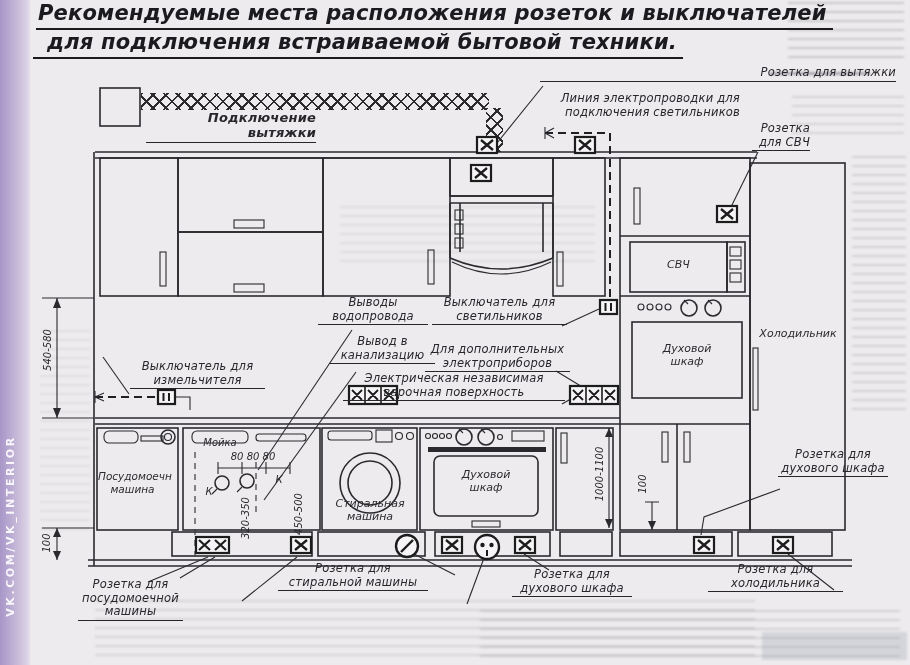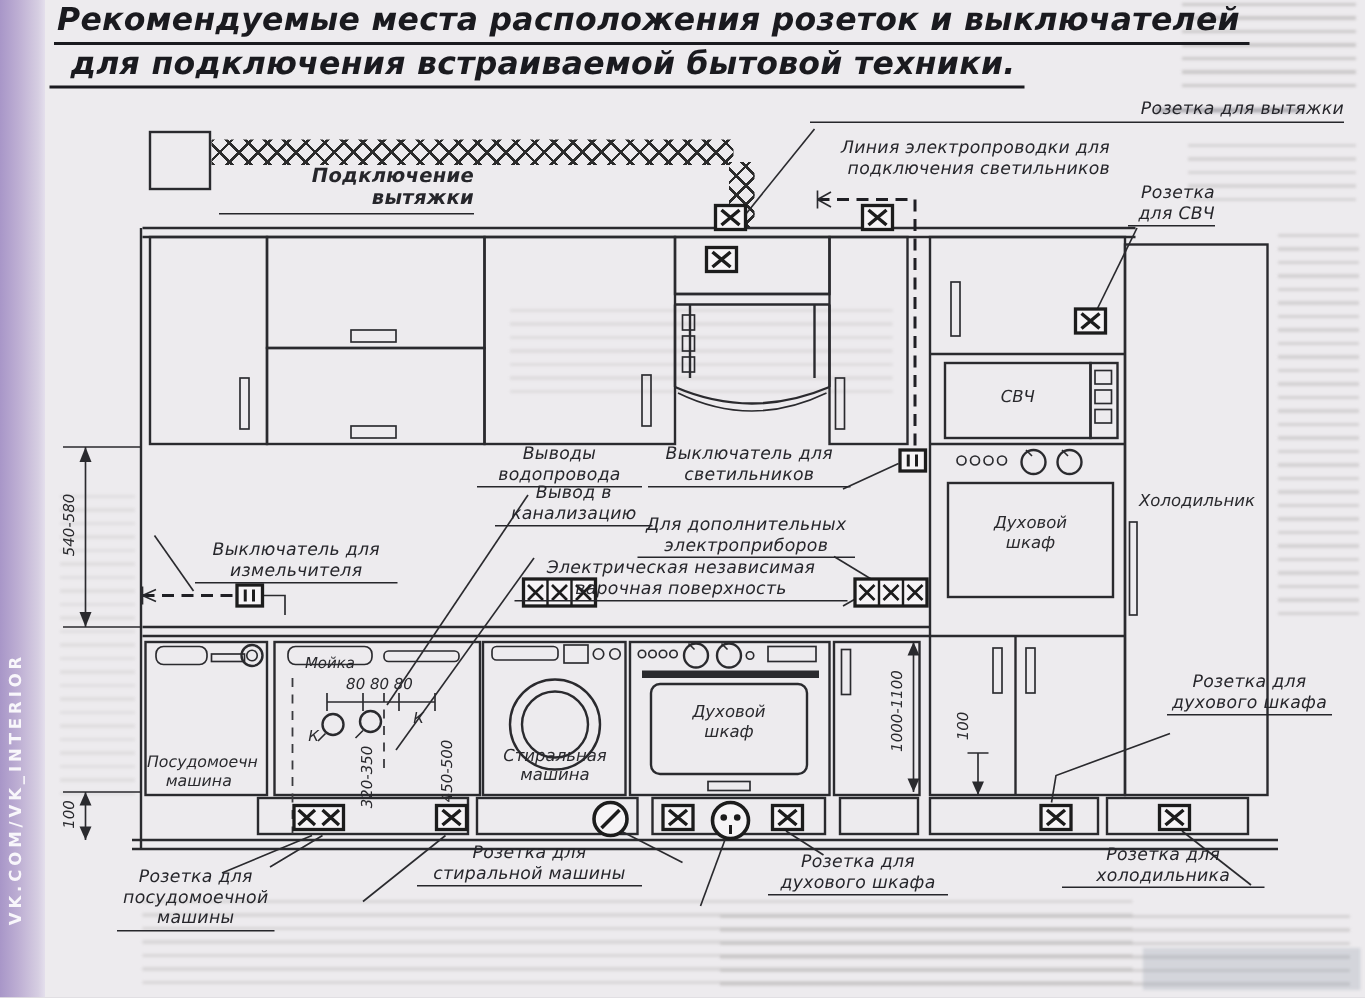--- a/index.html
+++ b/index.html
@@ -266,36 +266,36 @@
     <use href="#d-sock" transform="translate(515,537)"></use>
     <use href="#d-sock" transform="translate(694,537)"></use>
     <use href="#d-sock" transform="translate(773,537)"></use>
   </svg>
 
   <div class="lbl big ul left" style="left:146px;top:110px;width:170px;">Подключение вытяжки</div>
   <div class="lbl ul left" style="left:540px;top:66px;width:356px;">Розетка для вытяжки</div>
   <div class="lbl left" style="left:545px;top:92px;width:195px;">Линия электропроводки для подключения светильников</div>
   <div class="lbl ul left" style="left:752px;top:122px;width:58px;">Розетка для СВЧ</div>
   <div class="lbl ul" style="left:318px;top:296px;width:110px;text-align:center;">Выводы водопровода</div>
-  <div class="lbl ul" style="left:330px;top:322px;width:105px;">Вывод в канализацию</div>
+  <div class="lbl ul" style="left:330px;top:335px;width:105px;">Вывод в канализацию</div>
   <div class="lbl ul" style="left:130px;top:360px;width:135px;">Выключатель для измельчителя</div>
   <div class="lbl ul" style="left:432px;top:296px;width:135px;">Выключатель для светильников</div>
   <div class="lbl ul" style="left:425px;top:343px;width:145px;">Для дополнительных электроприборов</div>
   <div class="lbl ul" style="left:343px;top:372px;width:222px;">Электрическая независимая варочная поверхность</div>
   <div class="lbl ul" style="left:78px;top:578px;width:105px;">Розетка для посудомоечной машины</div>
   <div class="lbl ul" style="left:278px;top:562px;width:150px;">Розетка для стиральной машины</div>
   <div class="lbl ul" style="left:512px;top:568px;width:120px;">Розетка для духового шкафа</div>
   <div class="lbl ul" style="left:778px;top:448px;width:110px;">Розетка для духового шкафа</div>
   <div class="lbl ul" style="left:708px;top:563px;width:135px;">Розетка для холодильника</div>
 
   <div class="app" style="left:630px;top:258px;width:97px;">СВЧ</div>
   <div class="app" style="left:652px;top:342px;width:70px;">Духовой шкаф</div>
   <div class="app" style="left:451px;top:468px;width:70px;">Духовой шкаф</div>
   <div class="app" style="left:753px;top:327px;width:90px;">Холодильник</div>
-  <div class="app" style="left:98px;top:470px;width:69px;font-size:10.5px;margin-top:32px;">Посудомоечн машина</div>
+  <div class="app" style="left:98px;top:470px;width:69px;font-size:10.5px;">Посудомоечн машина</div>
   <div class="app" style="left:196px;top:437px;width:48px;font-size:10px;">Мойка</div>
   <div class="app" style="left:322px;top:497px;width:96px;">Стиральная машина</div>
 
   <div class="dim rot" style="left:0px;top:345px;width:95px;">540-580</div>
   <div class="dim rot" style="left:27px;top:538px;width:40px;">100</div>
   <div class="dim" style="left:213px;top:452px;width:80px;">80 80 80</div>
   <div class="dim rot" style="left:211px;top:513px;width:70px;">320-350</div>
   <div class="dim rot" style="left:264px;top:509px;width:70px;">450-500</div>
   <div class="dim rot" style="left:552px;top:469px;width:95px;">1000-1100</div>
   <div class="dim rot" style="left:623px;top:479px;width:40px;">100</div>

